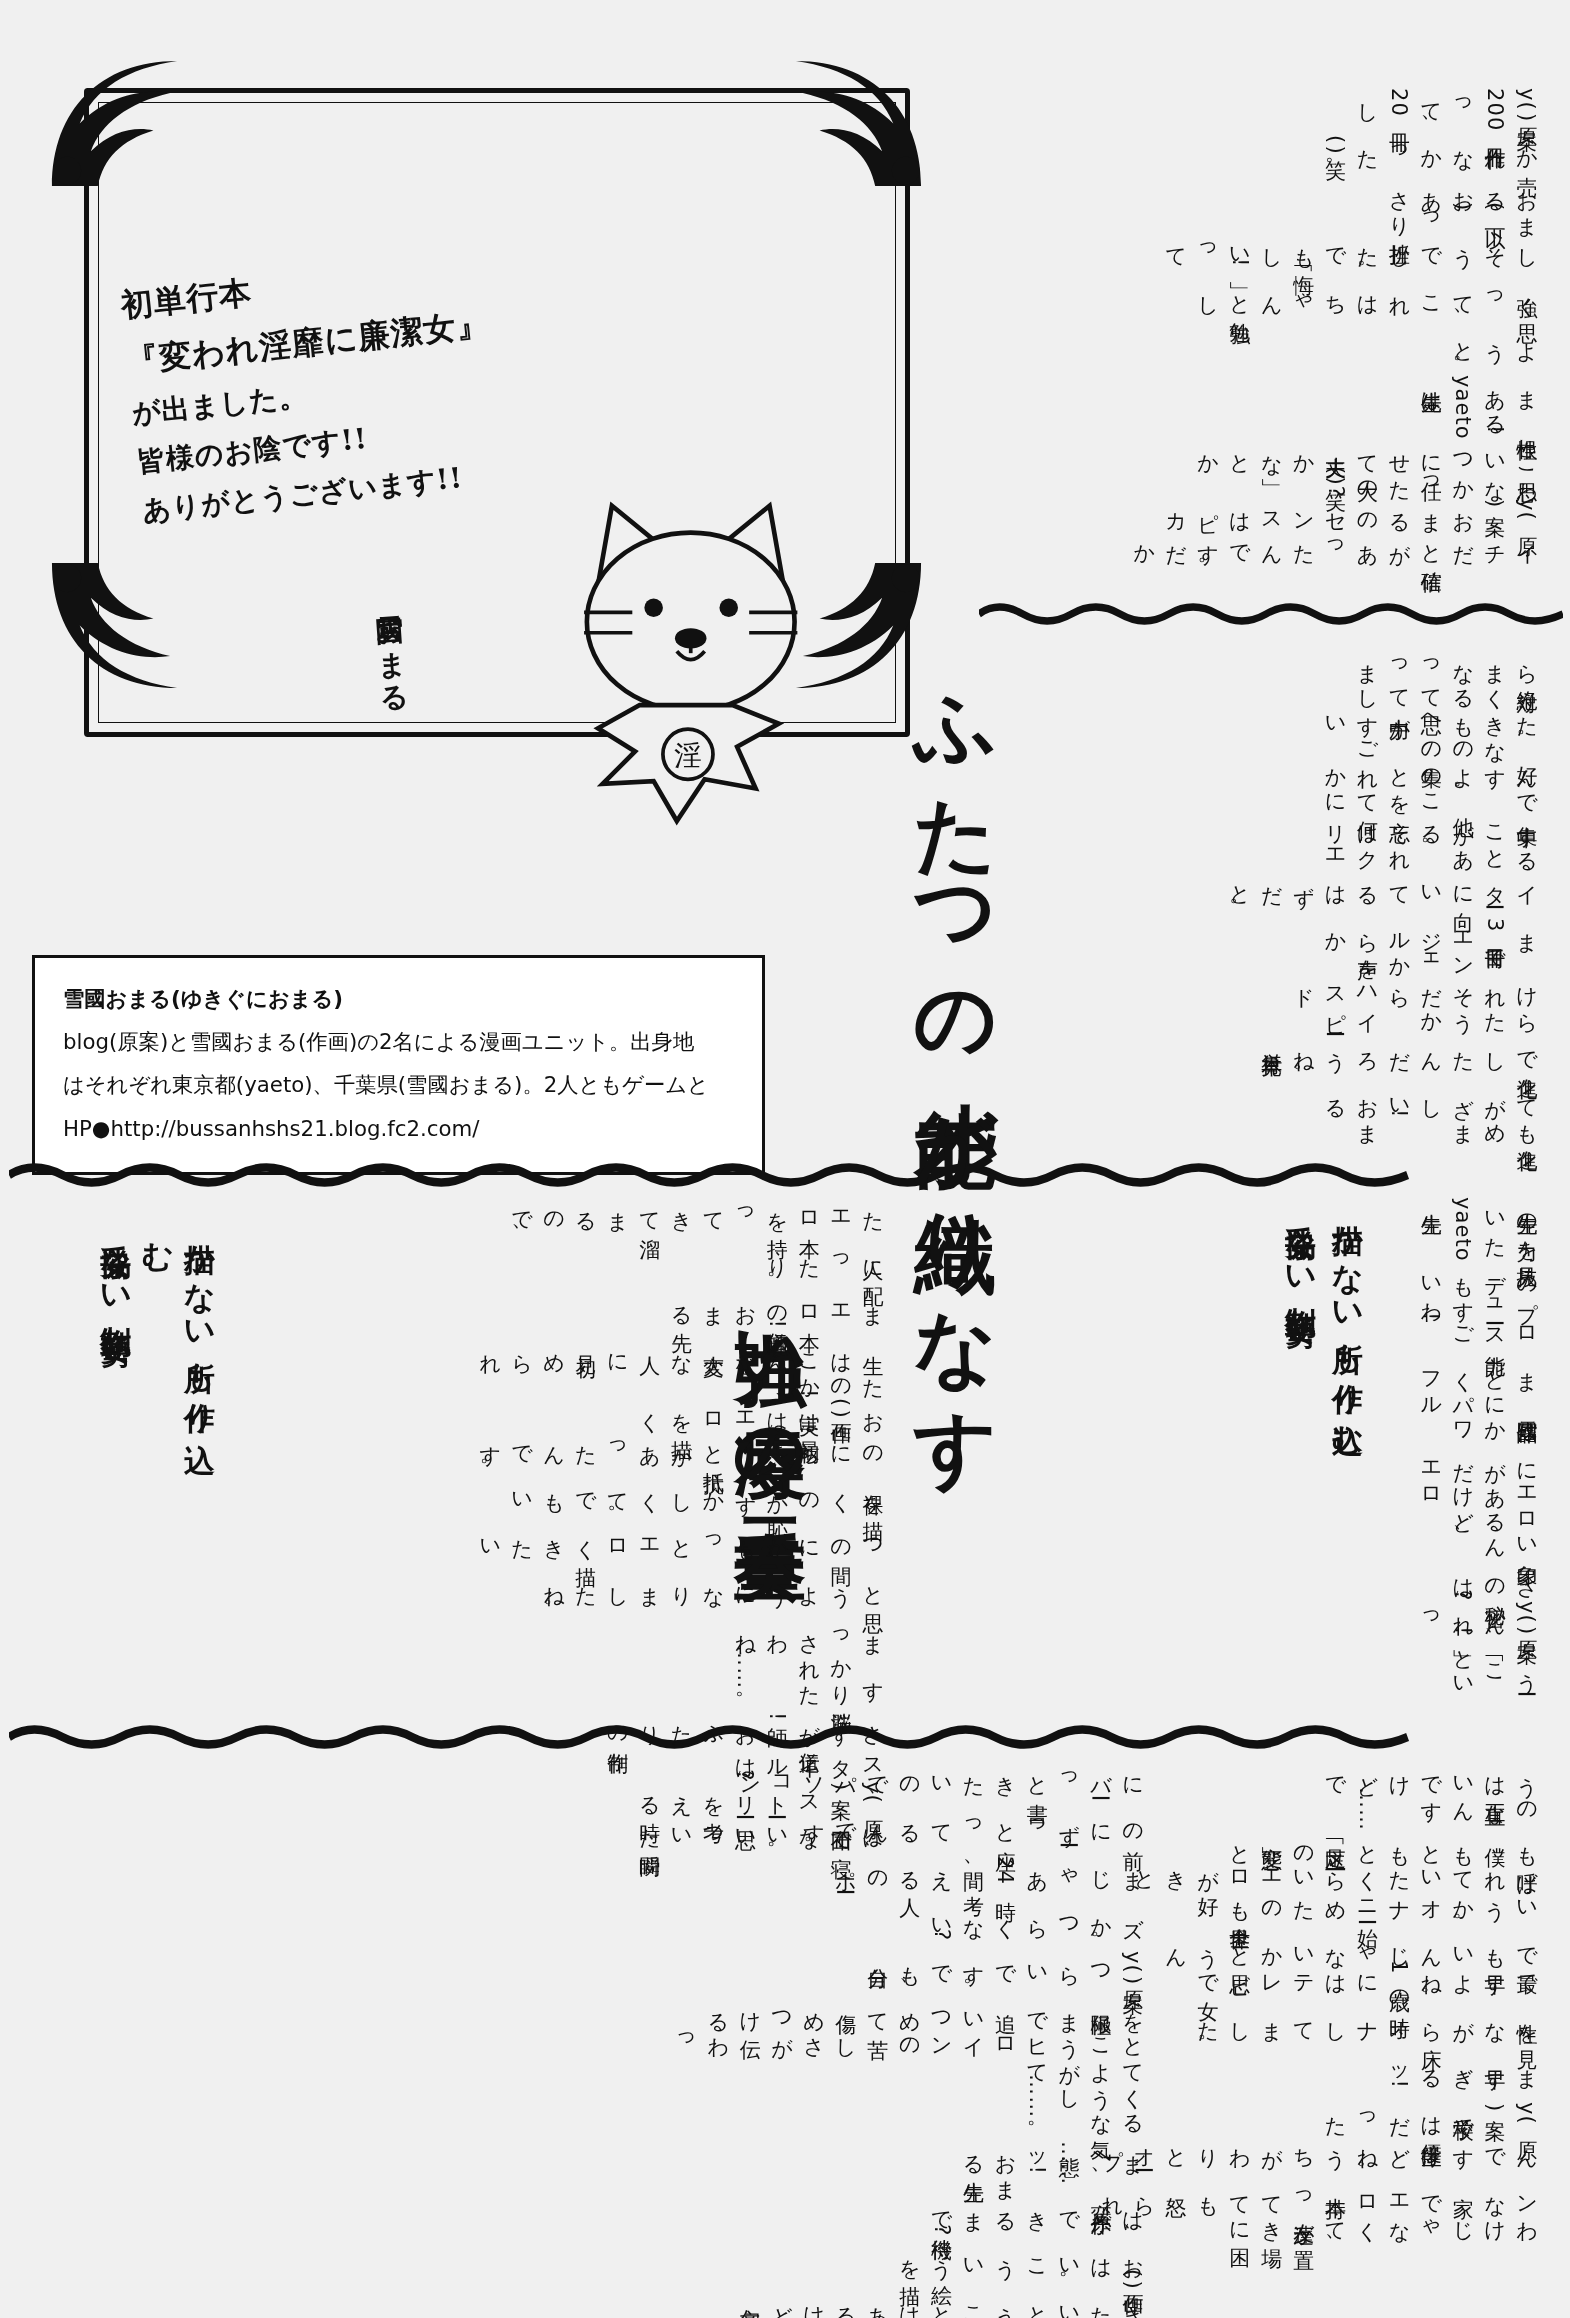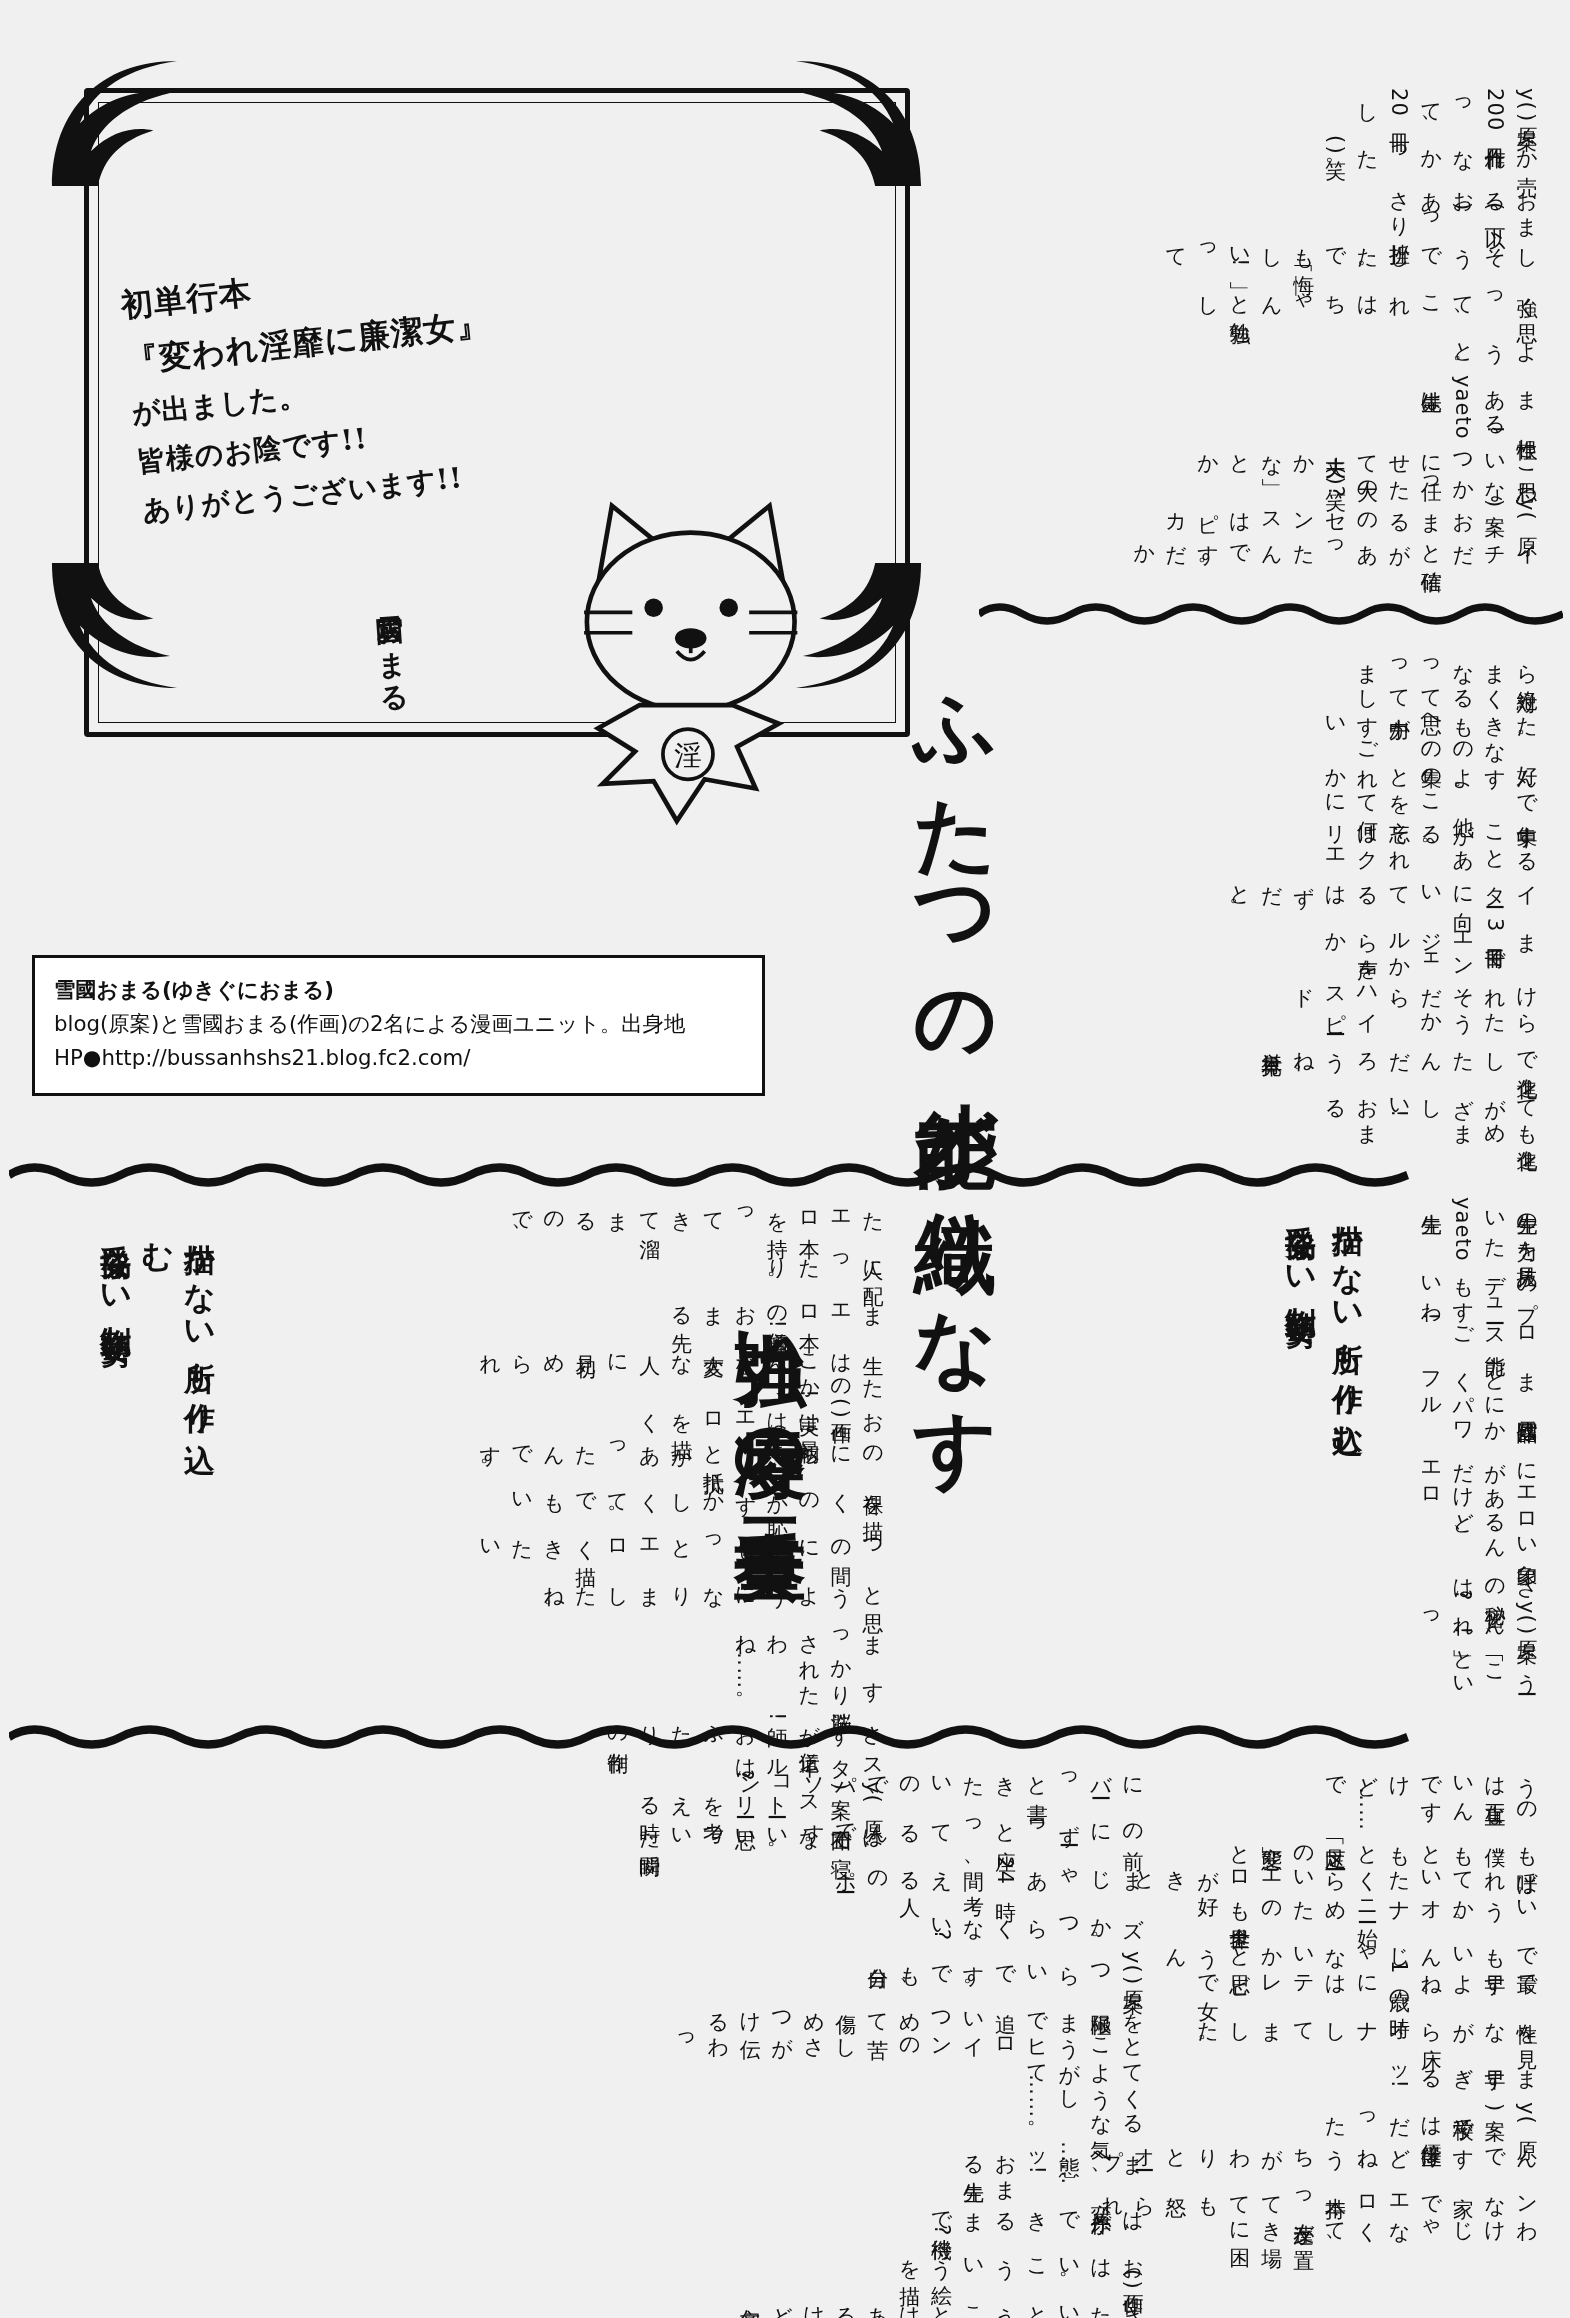--- a/index.html
+++ b/index.html
@@ -62,21 +62,21 @@
 
   
   .profile{
     position:absolute;left:32px;top:955px;width:733px;
     background:#fff;border:3.7px solid #111;
     padding:13px 15px 15px 15px;
     box-sizing:border-box;
     font-size:21.3px;line-height:1.42;
   }
   .profile .nm{font-weight:bold;}
-  .profile p{margin:4px;}
+  .profile p{margin:13px;}
 
   
   .divider{
     position:absolute;height:32px;left:0;width:100%;
   }
   .divider svg{width:100%;height:100%;display:block;}
   .vblock{
     position:absolute;
     writing-mode:vertical-rl;
     display:flex;flex-direction:row;
@@ -185,20 +185,21 @@
         <path d="M100,250 L55,275 L95,300 L60,335 L115,332 L140,375 L170,330 L225,340 L205,295 L250,270 L200,250 Z" fill="#f0f0f0" stroke="#111" stroke-width="5"></path>
         <circle cx="152" cy="303" r="27" fill="none" stroke="#111" stroke-width="4"></circle>
         <text x="152" y="315" font-size="30" text-anchor="middle" font-family="DejaVu Serif, serif" fill="#111">淫</text>
       </svg>
     </div>
   </div>
 
   <div class="profile">
     <p class="nm">雪國おまる(ゆきぐにおまる)</p>
     <p>blog(原案)と雪國おまる(作画)の2名による漫画ユニット。出身地</p>
+    <p>はそれぞれ東京都(yaeto)、千葉県(雪國おまる)。2人ともゲームと</p>
     <p>HP●http://bussanhshs21.blog.fc2.com/</p>
   </div>
 
   <div class="divider" style="top:598px;left:979px;width:584px;">
     <svg viewBox="0 0 600 30" preserveAspectRatio="none">
       <path d="M0,15 q20,-13 45,0 q25,13 50,0 q25,-13 50,0 q25,13 50,0 q25,-13 50,0 q25,13 50,0 q25,-13 50,0 q25,13 50,0 q25,-13 50,0 q25,13 50,0 q25,-13 50,0 q25,13 55,0" stroke="#111" stroke-width="7" fill="none"></path>
     </svg>
   </div>
   <div class="divider" style="top:1159px;left:9.3px;width:1554px;">
     <svg viewBox="0 0 1600 30" preserveAspectRatio="none">

